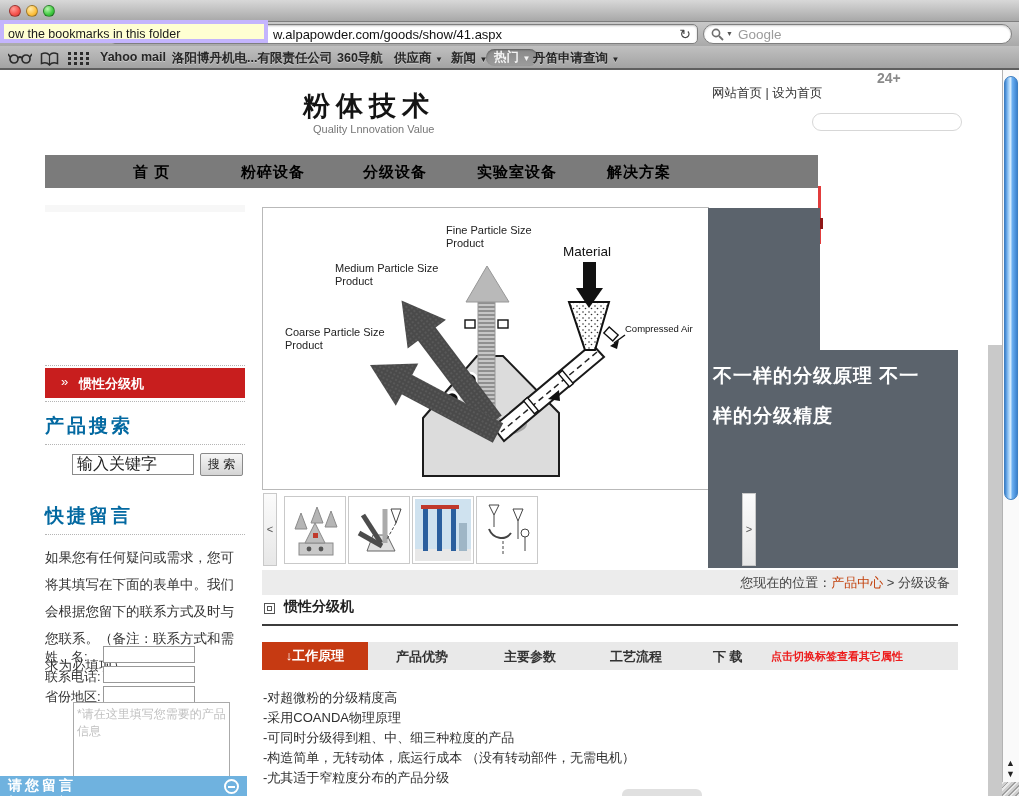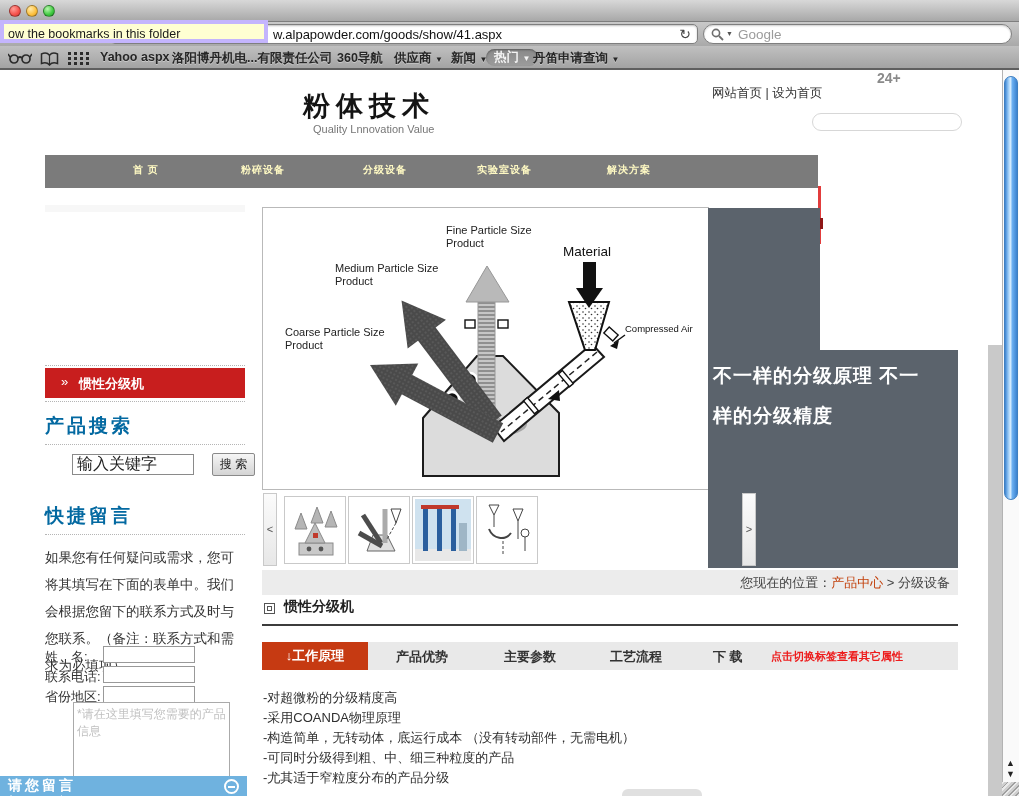--- a/index.html
+++ b/index.html
@@ -44,35 +44,35 @@
            padding-left:4px;z-index:40;white-space:nowrap;overflow:hidden;}
 
   
   .logo{position:absolute;left:303px;top:88px;font-size:27px;font-weight:bold;letter-spacing:6px;color:#141414;}
   .logo-sub{position:absolute;left:313px;top:123px;font-size:11px;color:#777;}
   .toplinks{position:absolute;left:712px;top:85px;font-size:12.5px;color:#333;}
   .partial24{position:absolute;left:877px;top:70px;height:13px;overflow:hidden;font-size:14px;color:#8a8a8a;font-weight:bold;}
   .mini-search{position:absolute;left:812px;top:113px;width:150px;height:18px;border:1px solid #d7d7d7;border-radius:9px;}
 
   .mainnav{position:absolute;left:45px;top:155px;width:773px;height:33px;background:#7b7b7b;}
-  .mainnav span{position:absolute;top:8px;color:#fef9c3;font-size:10px;font-weight:bold;letter-spacing:1px;white-space:nowrap;}
+  .mainnav span{position:absolute;top:8px;color:#000000;font-size:15px;font-weight:bold;letter-spacing:1px;white-space:nowrap;}
   .red-accent{position:absolute;left:818px;top:186px;width:3px;height:58px;background:#e23c3c;}
   .red-dot{position:absolute;left:816px;top:218px;width:7px;height:11px;background:#8e1717;}
 
   
   .side-strip{position:absolute;left:45px;top:205px;width:200px;height:7px;background:#f7f7f7;}
   .dotline{position:absolute;width:200px;left:45px;border-top:1px dotted #b5b5b5;}
   .side-banner{position:absolute;left:45px;top:368px;width:200px;height:30px;background:#c81e1e;color:#fff;}
   .side-banner .mark{position:absolute;left:16px;top:6px;font-size:13px;}
   .side-banner .lbl{position:absolute;left:34px;top:7px;font-size:13px;font-weight:bold;}
   .side-h{position:absolute;left:45px;font-size:19px;font-weight:bold;color:#0369a1;letter-spacing:3px;}
   .kw-input{position:absolute;left:72px;top:454px;width:122px;height:21px;border:1px solid #8a8a8a;
             font-size:16px;padding:2px 4px;color:#222;font-family:inherit;}
   .kw-btn{position:absolute;left:200px;top:453px;width:43px;height:23px;border:1px solid #8a8a8a;border-radius:2px;
-          background:linear-gradient(#f6f6f6,#d4d4d4);font-size:12px;color:#222;font-family:inherit;margin-left:12px;}
+          background:linear-gradient(#f6f6f6,#d4d4d4);font-size:12px;color:#222;font-family:inherit;}
   .msg-note{position:absolute;left:45px;top:544px;width:202px;font-size:13.5px;line-height:27px;color:#333;}
   .frm-label{position:absolute;left:45px;font-size:13px;color:#333;}
   .frm-input{position:absolute;left:103px;width:92px;height:17px;border:1px solid #999;font-size:11px;padding:0 2px;font-family:inherit;}
   .msg-area{position:absolute;left:73px;top:702px;width:157px;height:76px;border:1px solid #aaa;resize:none;
             font-size:12px;padding:3px;font-family:inherit;color:#333;}
   .msg-area::placeholder{color:#c0c0c0;}
 
   .feedback{position:absolute;left:0;top:776px;width:247px;height:20px;background:#6fb2df;}
   .feedback .t{position:absolute;left:8px;top:1px;font-size:14px;font-weight:bold;color:#fff;letter-spacing:3px;}
   .feedback .s{position:absolute;left:10px;top:17px;font-size:8px;color:rgba(255,255,255,.85);}
@@ -167,21 +167,21 @@
         <rect x="0" y="5" width="3" height="3"></rect>
           <rect x="6" y="5" width="3" height="3"></rect>
           <rect x="12" y="5" width="3" height="3"></rect>
           <rect x="18" y="5" width="3" height="3"></rect>
         <rect x="0" y="10" width="3" height="3"></rect>
           <rect x="6" y="10" width="3" height="3"></rect>
           <rect x="12" y="10" width="3" height="3"></rect>
           <rect x="18" y="10" width="3" height="3"></rect>
       </g>
     </svg>
-    <span class="bm" style="left:100px;">Yahoo aspx</span>
+    <span class="bm" style="left:100px;">Yahoo mail</span>
     <span class="bm" style="left:172px;">洛阳博丹机电...有限责任公司</span>
     <span class="bm" style="left:337px;">360导航</span>
     <span class="bm" style="left:394px;"><span>供应商</span> <span class="drop">▼</span></span>
     <span class="bm" style="left:451px;"><span>新闻</span> <span class="drop">▼</span></span>
     <span class="bm-pill"><span>热门</span> <span class="drop" style="font-size:8px;">▼</span></span>
     <span class="bm" style="left:533px;"><span>丹笛申请查询</span> <span class="drop">▼</span></span>
   </div>
 
   <div class="tooltip">ow the bookmarks in this folder</div>
 
@@ -371,22 +371,22 @@
     <span class="tab" style="left:134px;">产品优势</span>
     <span class="tab" style="left:242px;">主要参数</span>
     <span class="tab" style="left:348px;">工艺流程</span>
     <span class="tab" style="left:451px;">下 载</span>
     <span class="tab-hint">点击切换标签查看其它属性</span>
   </div>
 
   <div class="features">
     <div>-对超微粉的分级精度高</div>
     <div>-采用COANDA物理原理</div>
+    <div>-可同时分级得到粗、中、细三种粒度的产品</div>
     <div>-构造简单，无转动体，底运行成本 （没有转动部件，无需电机）</div>
-    <div>-可同时分级得到粗、中、细三种粒度的产品</div>
     <div>-尤其适于窄粒度分布的产品分级</div>
   </div>
   <div class="blob"></div>
 
   <div class="gray-band"></div>
   <div class="scroll-track"></div>
   <div class="scroll-thumb"></div>
   <div class="scroll-arrows">
     <div>▲</div>
     <div>▼</div>

